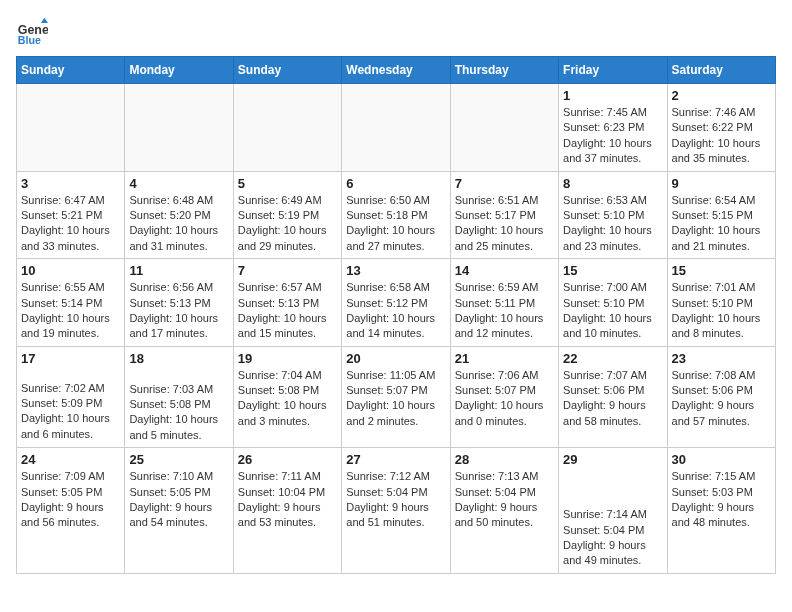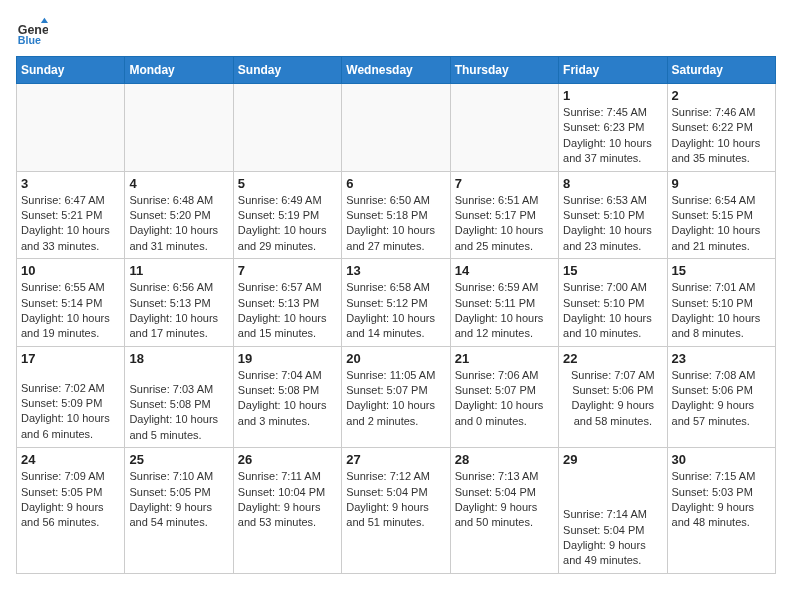--- a/index.html
+++ b/index.html
@@ -239,21 +239,21 @@
 Daylight: 10 hours and 2 minutes.</div>
         </td>
         <td>
           <span class="day-num">21</span>
           <div class="day-info" style="white-space: pre-line;">Sunrise: 7:06 AM
 Sunset: 5:07 PM
 Daylight: 10 hours and 0 minutes.</div>
         </td>
         <td>
           <span class="day-num">22</span>
-          <div class="day-info" style="white-space: pre-line; text-align: center;">Sunrise: 7:07 AM
+          <div class="day-info" style="white-space: pre-line;">Sunrise: 7:07 AM
 Sunset: 5:06 PM
 Daylight: 9 hours and 58 minutes.</div>
         </td>
         <td>
           <span class="day-num">23</span>
           <div class="day-info" style="white-space: pre-line;">Sunrise: 7:08 AM
 Sunset: 5:06 PM
 Daylight: 9 hours and 57 minutes.</div>
         </td>
       </tr>

